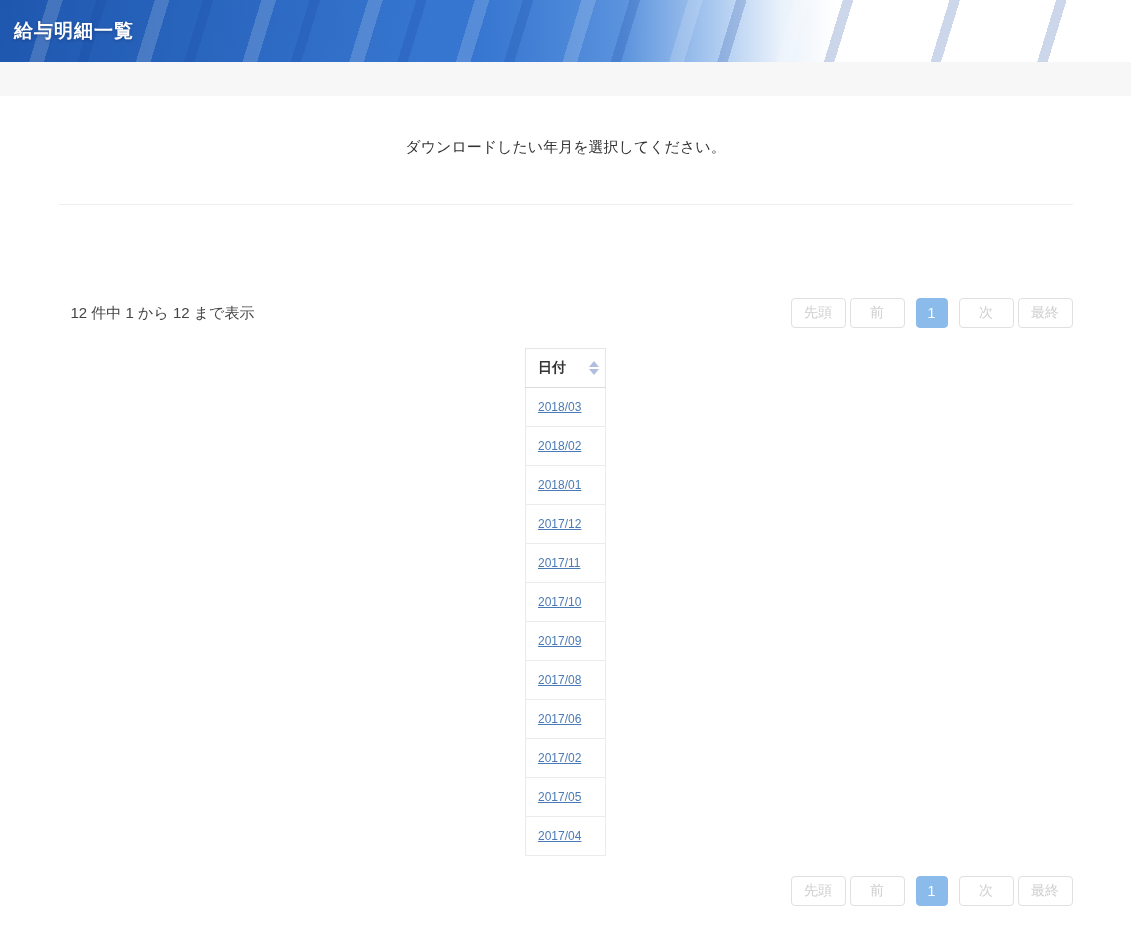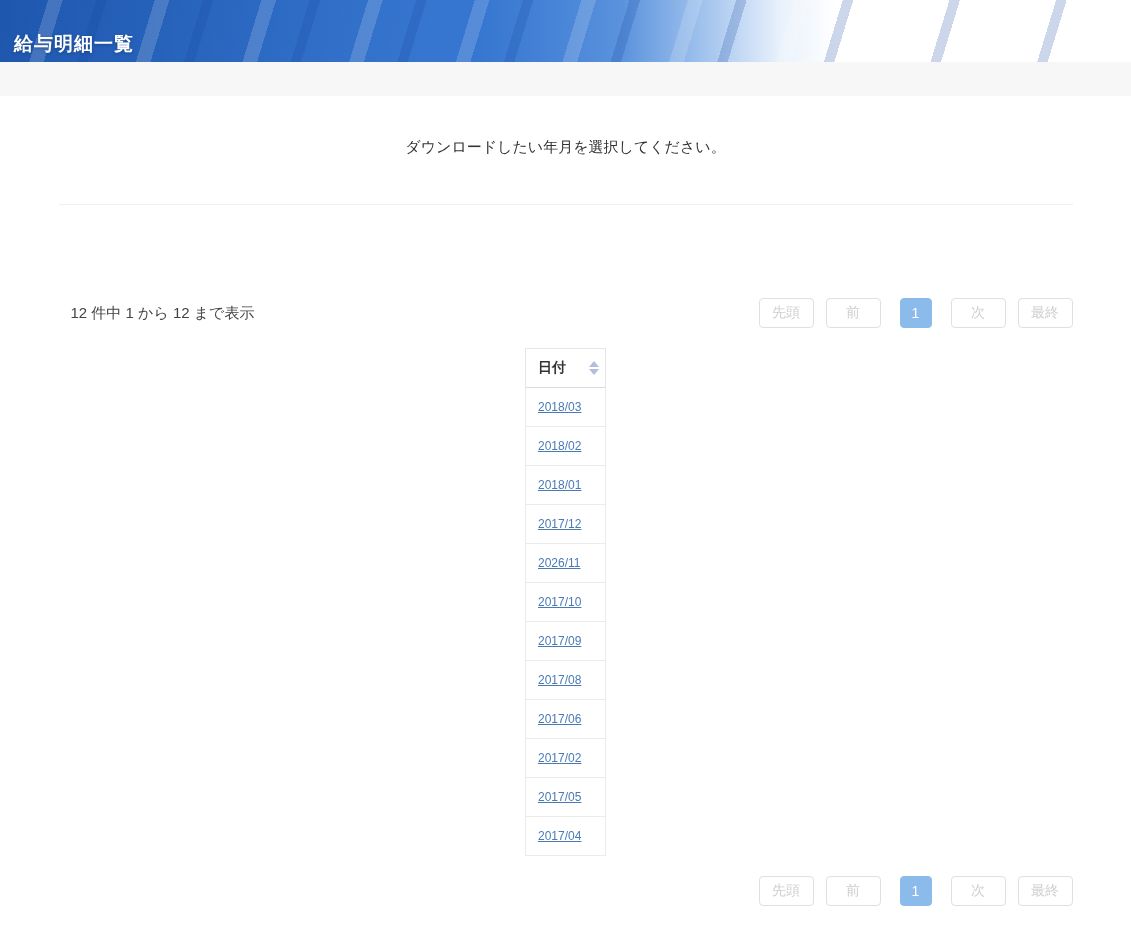--- a/index.html
+++ b/index.html
@@ -28,21 +28,20 @@
   .app-title {
     position: absolute;
     left: 14px;
     top: 50%;
     transform: translateY(-50%);
     color: #ffffff;
     font-size: 19px;
     font-weight: bold;
     letter-spacing: 1px;
     text-shadow: 0 1px 3px rgba(10,40,90,0.45);
-    margin-top: 13px;
   }
 
   
   .sub-header {
     height: 34px;
     background: #f7f7f7;
   }
 
   
   .content {
@@ -71,21 +70,21 @@
     padding-left: 12px;
   }
   .record-info {
     font-size: 15px;
     color: #444;
   }
 
   .pagination {
     display: flex;
     align-items: center;
-    gap: 12px;
+    gap: 4px;
   }
   .page-btn {
     display: inline-flex;
     align-items: center;
     justify-content: center;
     min-width: 55px;
     height: 30px;
     padding: 0 10px;
     background: #ffffff;
     border: 1px solid #e0e0e0;
@@ -217,21 +216,21 @@
           <tr>
             <td><a href="#">2018/02</a></td>
           </tr>
           <tr>
             <td><a href="#">2018/01</a></td>
           </tr>
           <tr>
             <td><a href="#">2017/12</a></td>
           </tr>
           <tr>
-            <td><a href="#">2026/11</a></td>
+            <td><a href="#">2017/11</a></td>
           </tr>
           <tr>
             <td><a href="#">2017/10</a></td>
           </tr>
           <tr>
             <td><a href="#">2017/09</a></td>
           </tr>
           <tr>
             <td><a href="#">2017/08</a></td>
           </tr>

